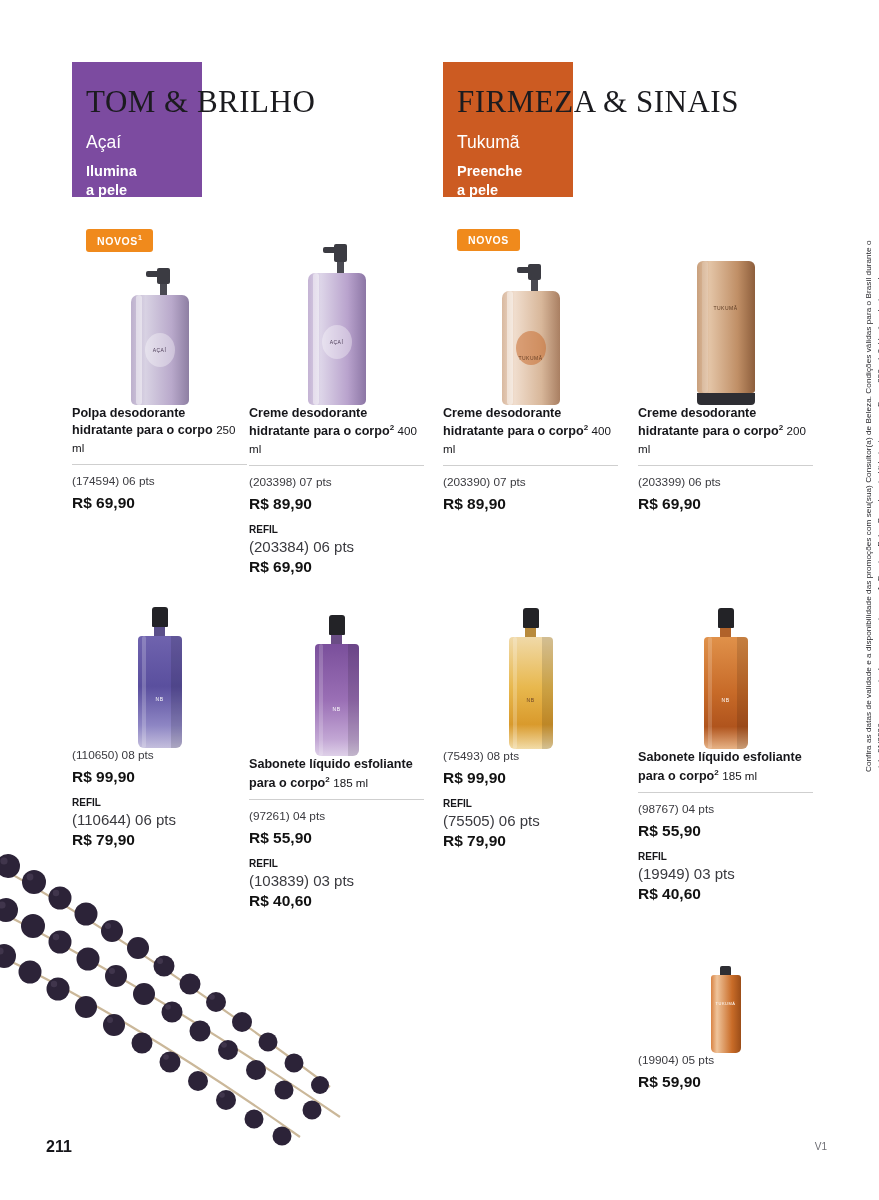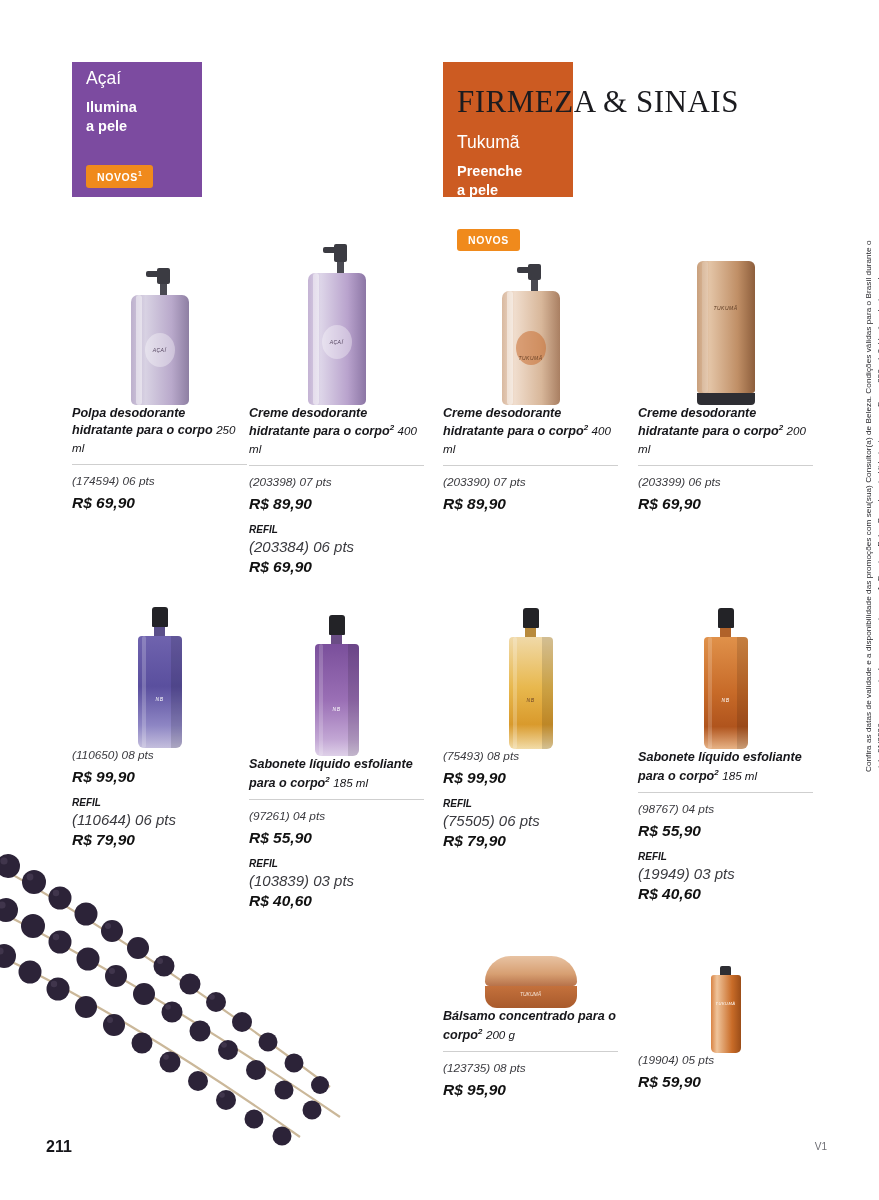--- a/index.html
+++ b/index.html
@@ -70,21 +70,21 @@
   }
   .badge sup { font-size: 7px; vertical-align: super; }
 
   
   .col { position: absolute; width: 175px; }
   .c1 { left: 72px; }
   .c2 { left: 249px; }
   .c3 { left: 443px; }
   .c4 { left: 638px; }
 
-  .prod { position: relative; font-style: italic; }
+  .prod { position: relative; }
   .imgbox {
     height: 160px;
     display: flex;
     align-items: flex-end;
     justify-content: center;
     position: relative;
   }
   .pname {
     font-size: 12.6px;
     font-weight: bold;
@@ -158,20 +158,21 @@
   
   .branch { position: absolute; left: 0; bottom: 48px; width: 430px; height: 300px; pointer-events: none; }
 </style>
 </head>
 <body>
 
 <div class="page">
 
   <div class="section sec-left">
     <div class="colorblock"></div>
+    <div class="sec-title">TOM &amp; BRILHO</div>
     <div class="sec-body">
       <div class="sec-ingredient">Açaí</div>
       <div class="sec-claim" style="white-space:pre-line">Ilumina
 a pele</div>
       <div class="badge"><span>NOVOS</span><sup>1</sup></div>
     </div>
   </div>
 
   <div class="section sec-right">
     <div class="colorblock"></div>
@@ -303,33 +304,20 @@
           </div>
         </div>
       </div>
       <div class="pcode">(75493) 08 pts</div>
       <div class="pprice">R$ 99,90</div>
       <div class="refil-label">REFIL</div>
       <div class="refil-code">(75505) 06 pts</div>
       <div class="refil-price">R$ 79,90</div>
     </div>
 
-    <div class="prod" style="margin-top:48px;">
-      <div class="imgbox" style="height:110px;">
-        <div class="bottle">
-          <div class="jar-lid" style="background:linear-gradient(to bottom,#e8c3a3 0%,#d79f72 60%,#b7724a 100%);"></div>
-          <div class="jar-base" style="background:linear-gradient(to bottom,#c4713c 0%,#a85a2c 100%);position:relative;">
-            <div style="position:absolute;left:0;right:0;top:5px;text-align:center;font-size:5px;color:#f7e6d8;">TUKUMÃ</div>
-          </div>
-        </div>
-      </div>
-      <div class="pname"><span>Bálsamo concentrado para o corpo</span><sup>2</sup> <span class="vol">200 g</span></div>
-      <div class="pcode">(123735) 08 pts</div>
-      <div class="pprice">R$ 95,90</div>
-    </div>
   </div>
 
   <div class="col c4" style="top:245px;">
 
     <div class="prod">
       <div class="imgbox">
         <div class="bottle">
           <div class="tube-body" style="height:132px;background:linear-gradient(to right,#c9a07d 0%,#e3c4a6 22%,#c08f66 70%,#8d5e3c 100%);">
             <div class="brandtxt" style="top:44px;color:#5c3a22;">TUKUMÃ</div>
             <div class="shine" style="opacity:.35;"></div>

